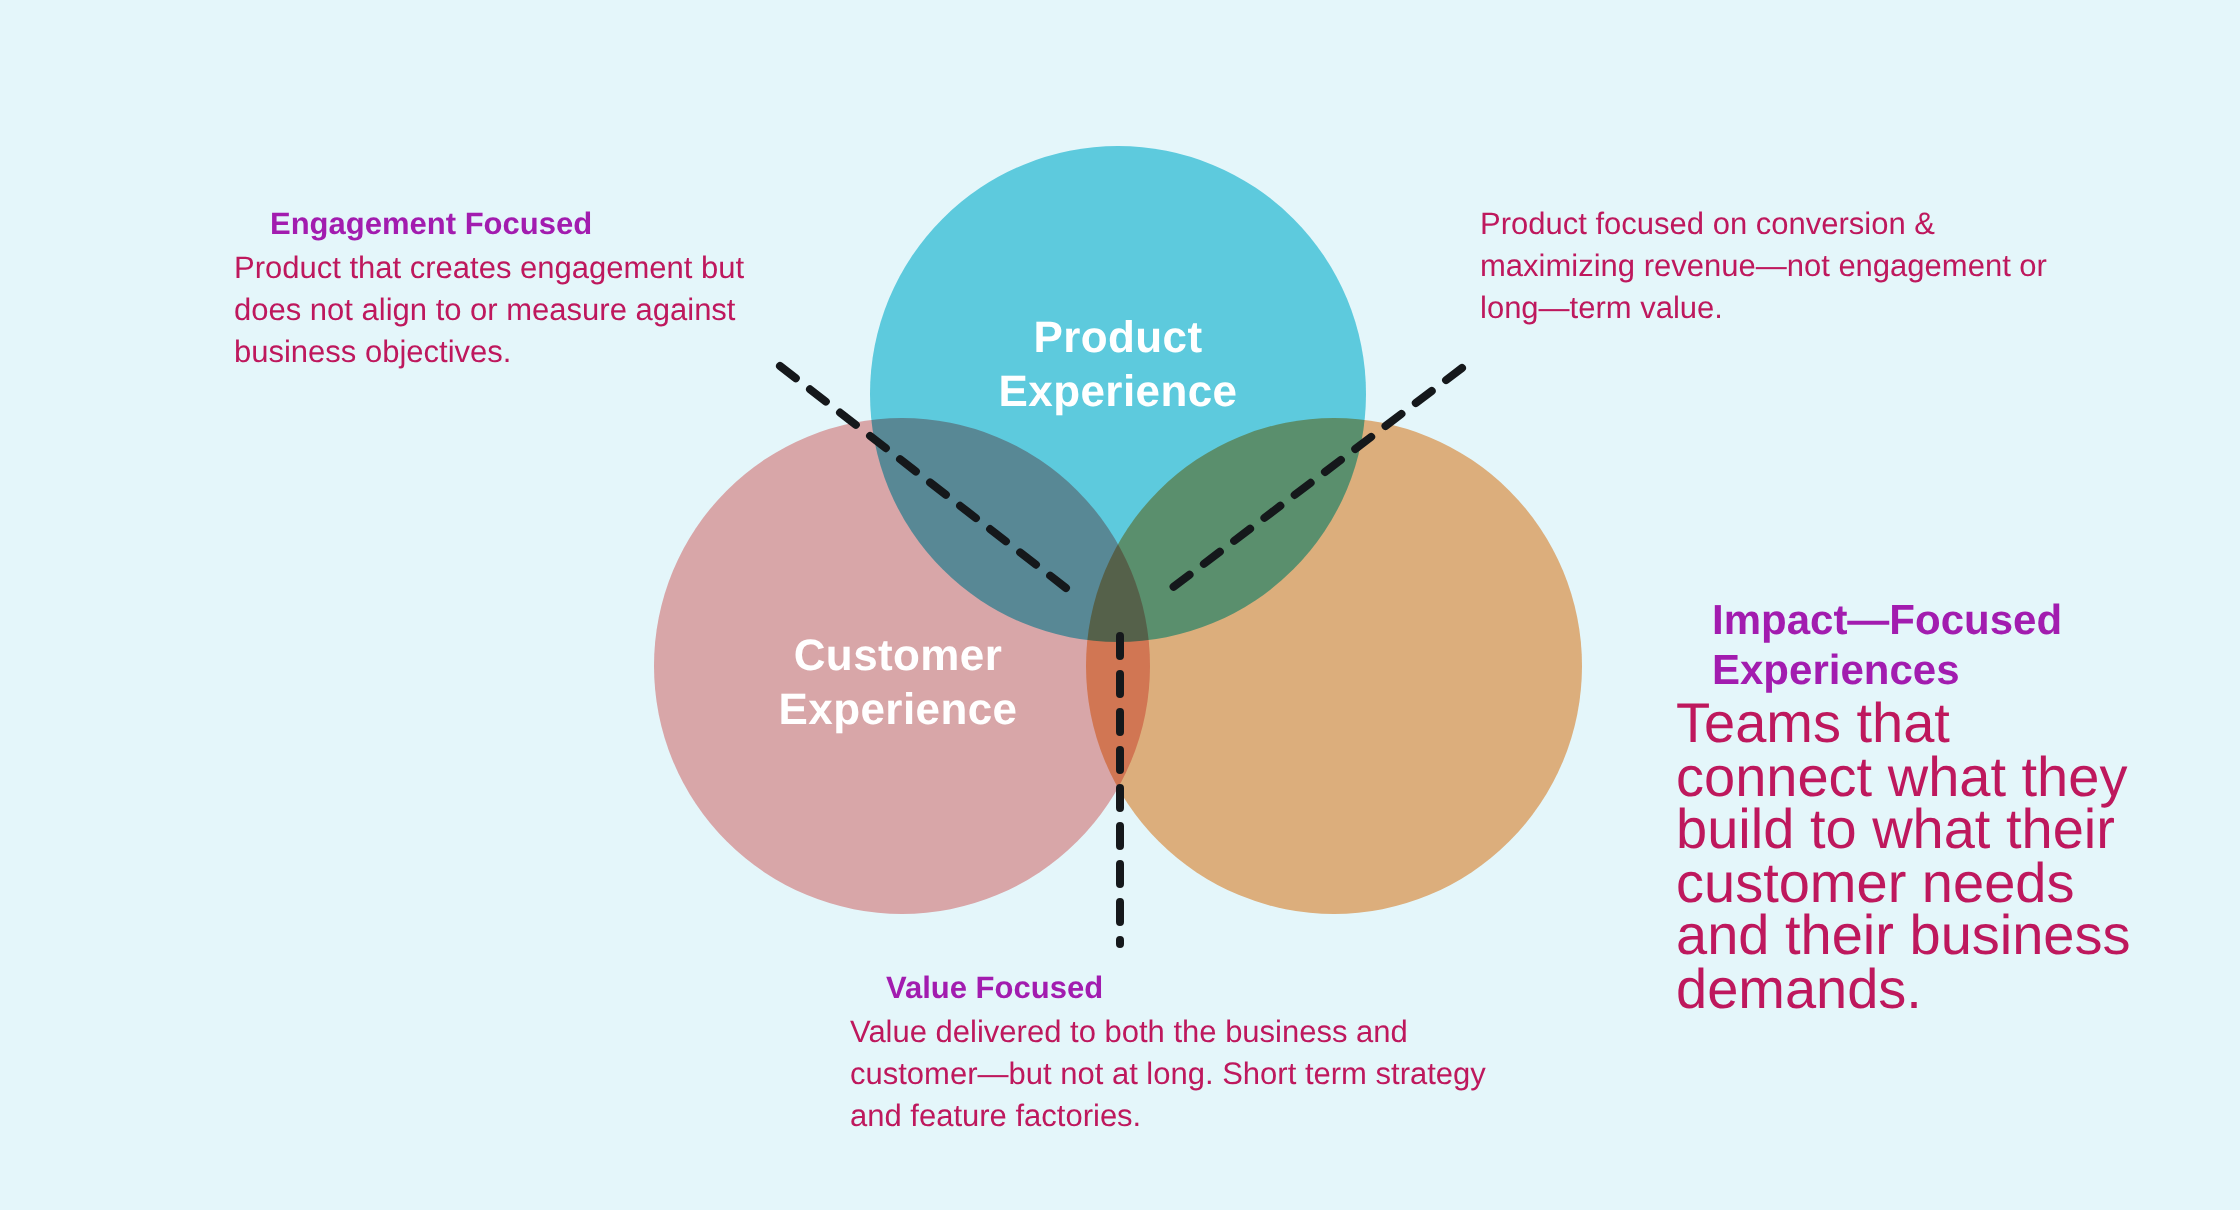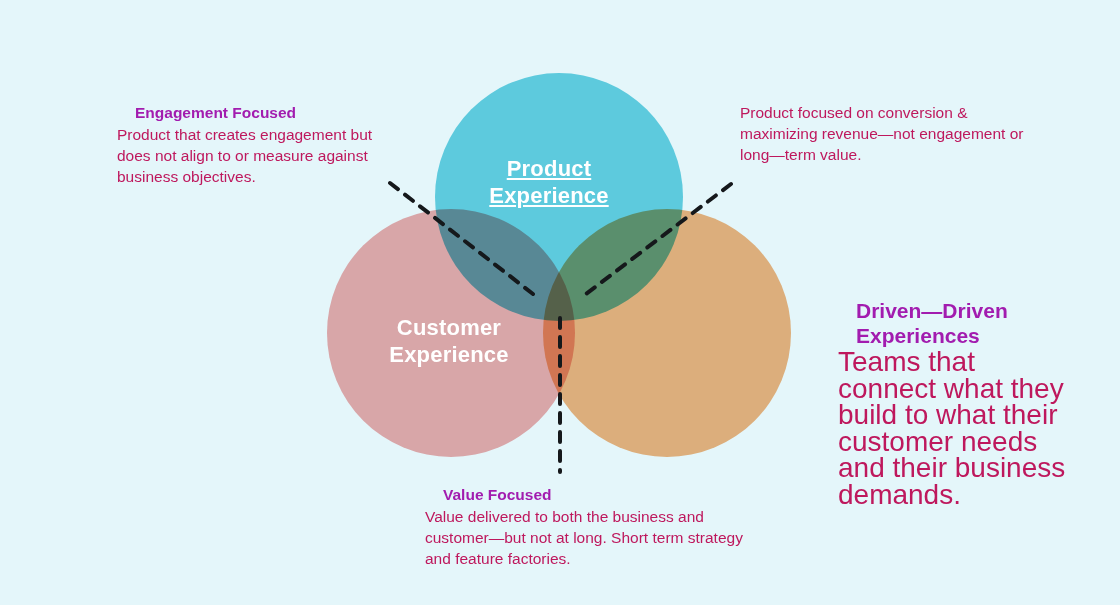--- a/index.html
+++ b/index.html
@@ -63,24 +63,23 @@
     color: #ffffff;
     font-weight: bold;
     font-size: 22px;
     line-height: 27px;
     text-align: center;
     letter-spacing: 0.2px;
     white-space: pre-line;
     z-index: 6;
   }
   #label-product {
-    left: 449px;
+    left: 459px;
     top: 155px;
     width: 200px;
-    text-decoration: underline;
   }
   #label-customer {
     left: 349px;
     top: 314px;
     width: 200px;
   }
   #label-business {
     left: 571px;
     top: 314px;
     width: 200px;
@@ -175,17 +174,17 @@
   <div class="annotation" id="annotation-conversion">
     <p class="a-body">Product focused on conversion &amp; maximizing revenue—not engagement or long—term value.</p>
   </div>
 
   <div class="annotation" id="annotation-value">
     <p class="a-title">Value Focused</p>
     <p class="a-body">Value delivered to both the business and customer—but not at long. Short term strategy and feature factories.</p>
   </div>
 
   <div class="annotation" id="annotation-impact">
-    <p class="a-title">Driven—Driven Experiences</p>
+    <p class="a-title">Impact—Focused Experiences</p>
     <p class="a-body">Teams that connect what they build to what their customer needs and their business demands.</p>
   </div>
 
 </div>
 
 </body></html>

